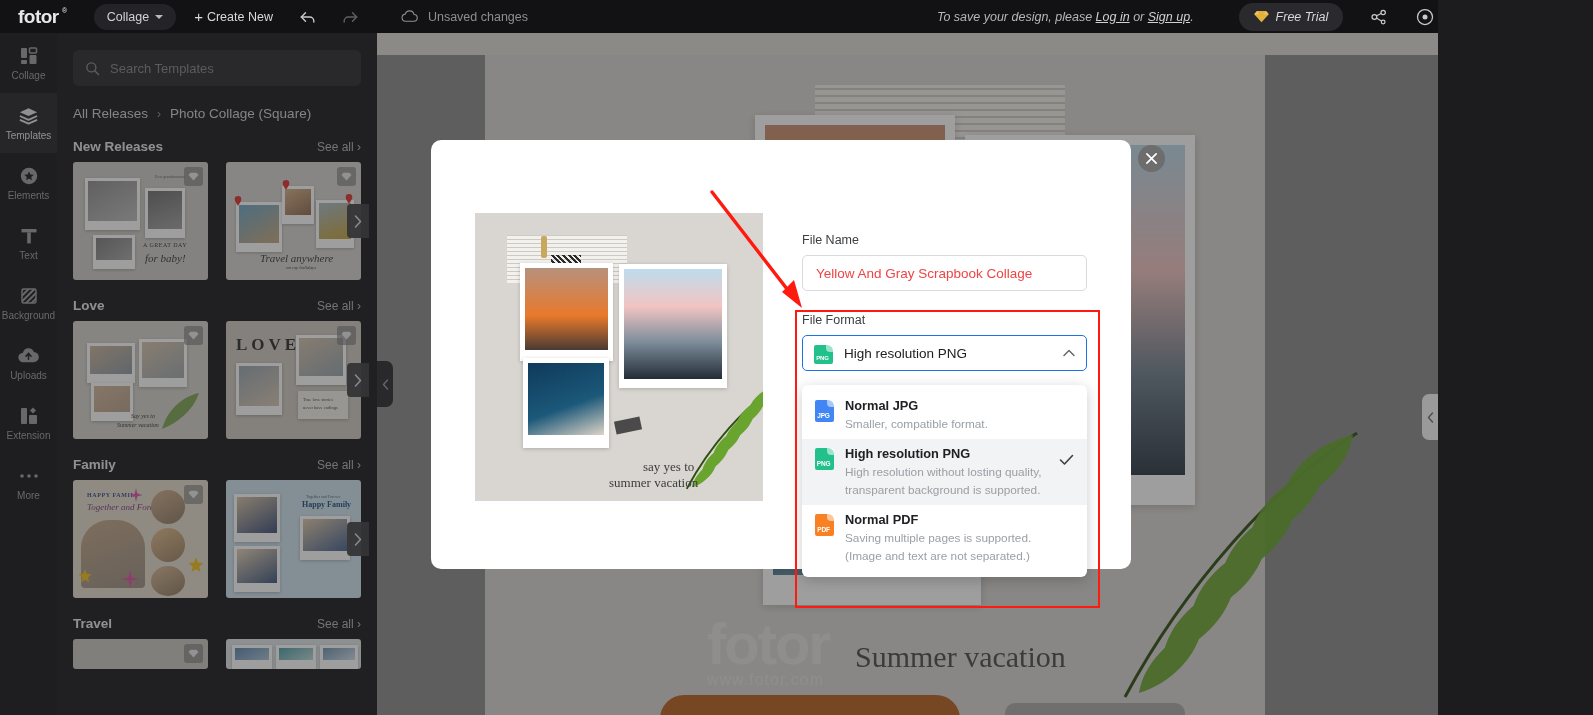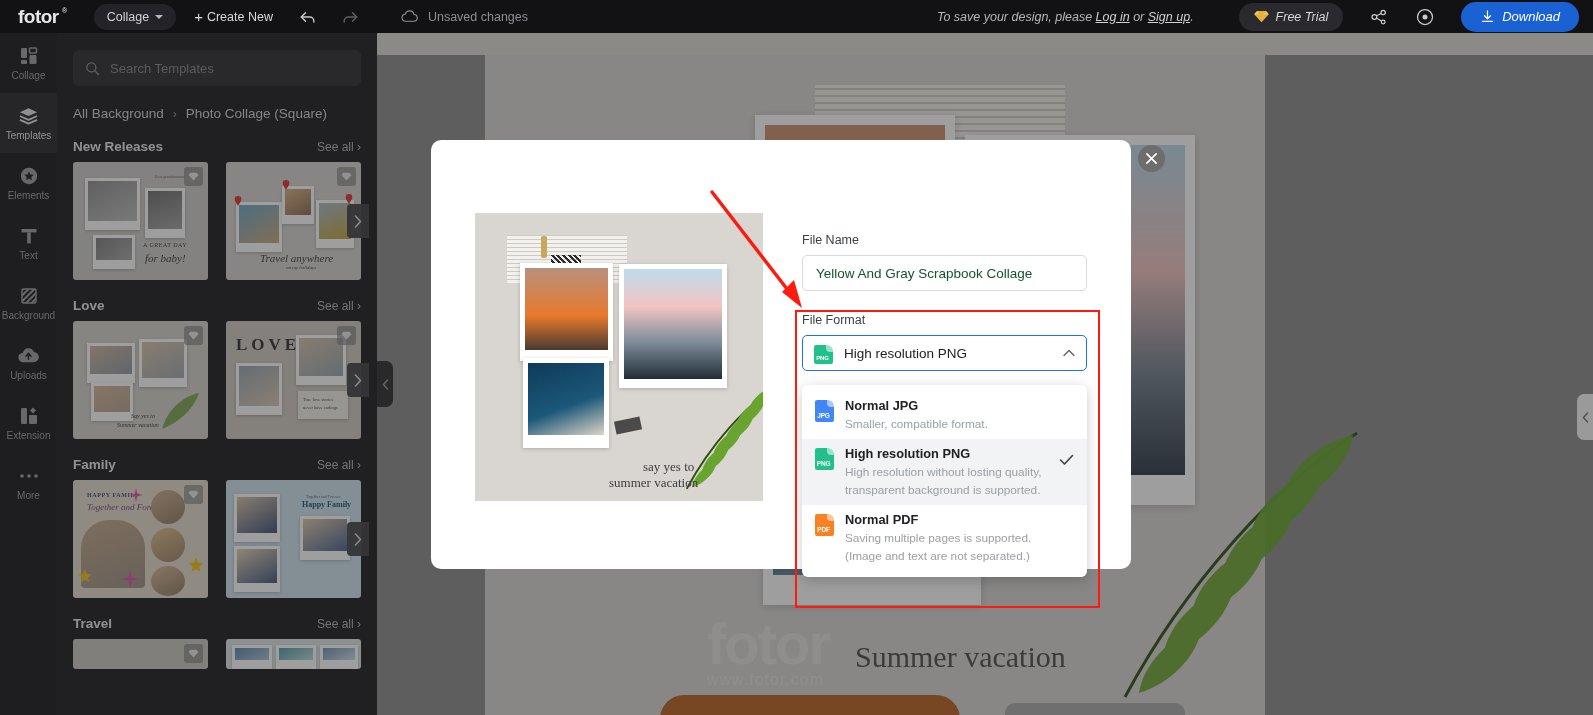--- a/index.html
+++ b/index.html
@@ -1,21 +1,21 @@
 <!DOCTYPE html>
 <html><head>
 <meta charset="utf-8">
 <style>
   * { box-sizing: border-box; margin: 0; padding: 0; }
   html, body {
     width: 1593px; height: 715px; overflow: hidden;
     font-family: "Liberation Sans", sans-serif;
     background: #1c1c1e;
   }
-  .app { position: relative; width: 1593px; height: 715px; overflow: hidden; }
+  .app { position: relative; width: 1438px; height: 715px; overflow: hidden; }
 
   
   .topbar {
     position: absolute; top: 0; left: 0; width: 1593px; height: 33px;
     background: #121214; display: flex; align-items: center; z-index: 40;
   }
   .logo { margin-left: 18px; position: relative; color: #e8e8ea; font-size: 19px;
           font-weight: 700; letter-spacing: -0.5px; }
   .logo sup { font-size: 7px; position: absolute; top: 1px; right: -8px; font-weight: 400; }
   .collage-pill {
@@ -132,21 +132,21 @@
     z-index: 61; cursor: pointer;
   }
   .preview-card {
     position: absolute; left: 44px; top: 73px; width: 288px; height: 288px;
     background: #d9d6d1; overflow: hidden;
   }
   .form-col { position: absolute; left: 371px; top: 93px; width: 285px; }
   .f-label { color: #3c4043; font-size: 12.5px; margin-bottom: 8px; }
   .f-input {
     height: 36px; border: 1px solid #d8dadd; border-radius: 5px; display: flex;
-    align-items: center; padding: 0 13px; color: #14532d; font-size: 13.5px; cursor: text;
+    align-items: center; padding: 0 13px; color: #ef4444; font-size: 13.5px; cursor: text;
   }
   .f-label2 { color: #3c4043; font-size: 12.5px; margin: 22px 0 8px 0; }
   .f-select {
     height: 36px; border: 1.4px solid #1a73e8; border-radius: 5px; display: flex;
     align-items: center; padding: 0 11px; gap: 11px; cursor: pointer;
     color: #202124; font-size: 13.5px; position: relative;
   }
   .chev-up { position: absolute; right: 11px; }
 
   .dd {
@@ -349,21 +349,21 @@
 
     <div class="search-box">
       <svg width="15" height="15" viewBox="0 0 16 16" fill="none">
         <circle cx="6.8" cy="6.8" r="4.8" stroke="#85858c" stroke-width="1.5"></circle>
         <path d="M10.4 10.4 L14.4 14.4" stroke="#85858c" stroke-width="1.6" stroke-linecap="round"></path>
       </svg>
       <span class="search-ph">Search Templates</span>
     </div>
 
     <div class="crumbs">
-      <span>All Background</span>
+      <span>All Releases</span>
       <span class="sep">›</span>
       <span>Photo Collage (Square)</span>
     </div>
 
     <div class="sec-head">
       <span class="sec-title">New Releases</span>
       <span class="see-all"><span>See all</span> <span>›</span></span>
     </div>
     <div class="thumb-row">
       <div class="thumb" style="background:#cfcdc8">

